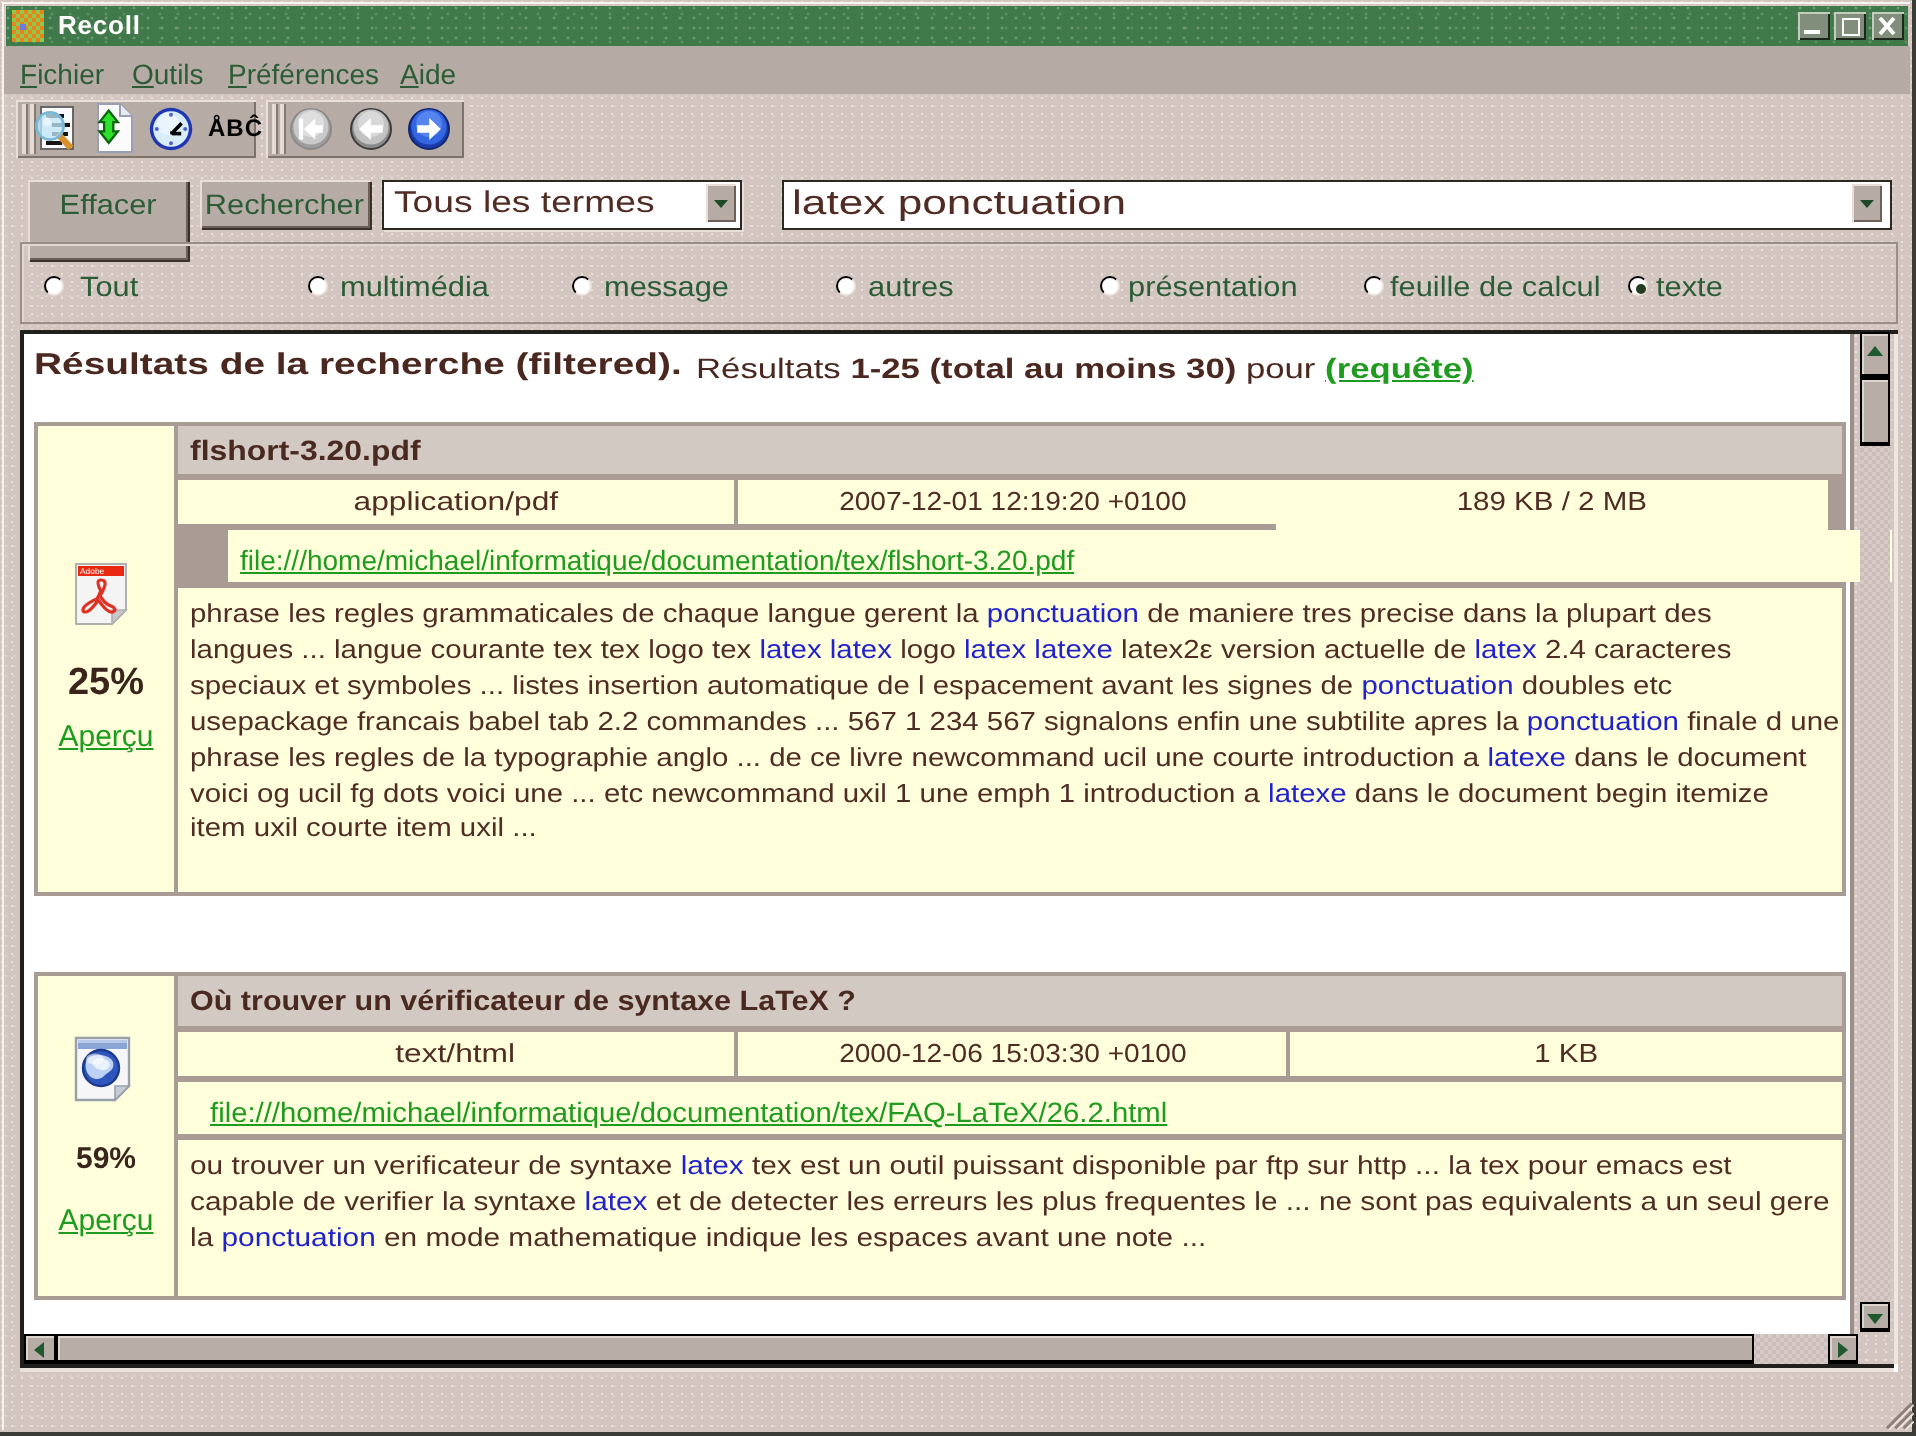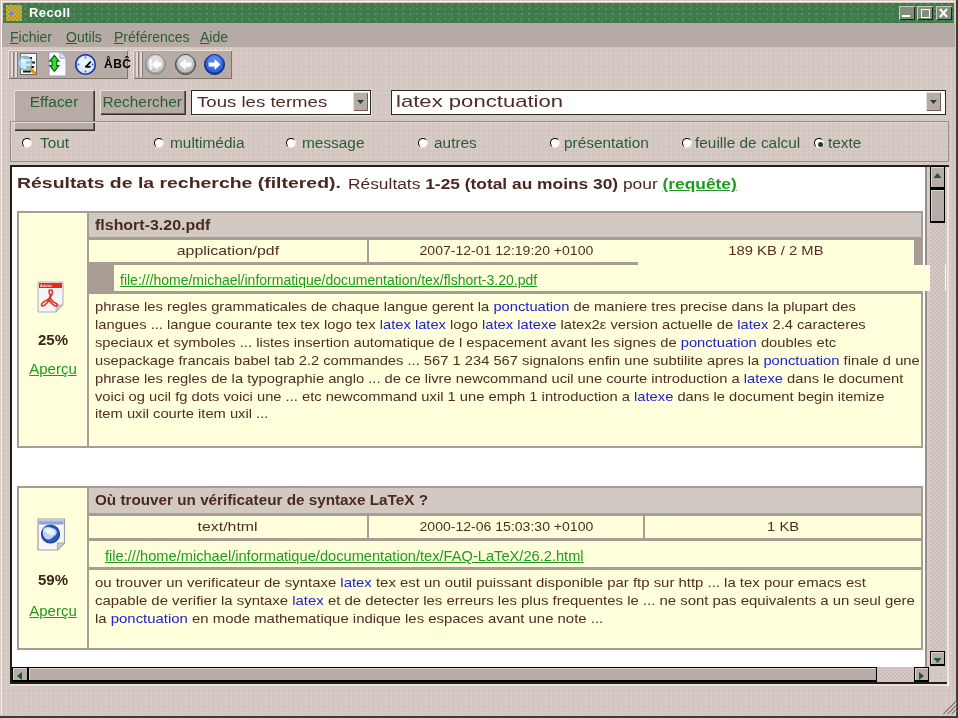--- a/index.html
+++ b/index.html
@@ -226,21 +226,21 @@
 
 <div class="abs cell" style="left:19px;top:213px;width:68px;height:233px;"></div>
 
 <svg class="abs" style="left:37px;top:281px;" width="27" height="32">
 <path d="M1 1 L26 1 L26 24 L19 31 L1 31 Z" fill="#f4f4f4" stroke="#b0b0b0" stroke-width="1"></path>
 <path d="M26 24 L19 31 L19 24 Z" fill="#c8c8c8" stroke="#b0b0b0" stroke-width="0.8"></path>
 <rect x="2" y="2" width="23" height="5" fill="#e82810"></rect>
 <text x="3" y="6.2" font-size="4.2" fill="#fff" font-family="'Liberation Sans'">Adobe</text>
 <path d="M13.5 9 C15.5 9 16 10.2 15.2 12.5 C14.8 13.7 14 15.3 13 16.9 C14.5 19.3 16.3 21.2 18.2 21.9 C20.4 22.7 21 23.8 20 24.6 C19 25.4 17.2 24.8 15.3 22.9 C14.3 21.9 13.2 20.5 12.2 19 C10.5 21.4 8.7 23.5 7.3 24.4 C5.6 25.5 4.3 25 4.5 23.7 C4.7 22.4 6.5 20.9 9.3 19.4 C10 19 10.8 18.7 11.5 18.4 C12.3 17 13 15.6 13.4 14.4 C12.2 12.1 11.6 10.2 12.3 9.4 C12.6 9.1 13 9 13.5 9 Z" fill="none" stroke="#e03222" stroke-width="1.6"></path>
 </svg>
-<div class="abs" style="left:19px;top:331px;width:68px;text-align:center;font-size:15px;font-weight:bold;color:#3a241c;">25%</div>
+<div class="abs" style="left:19px;top:331px;width:68px;text-align:center;font-size:19px;font-weight:bold;color:#3a241c;">25%</div>
 <div class="abs" style="left:19px;top:360px;width:68px;text-align:center;"><a class="glink" style="font-size:15px;">Aperçu</a></div>
 
 <div class="abs titlecell" style="left:89px;top:213px;width:832px;height:24px;line-height:24px;padding-left:6px;box-sizing:border-box;"><span style="display:inline-block;transform:scaleX(1.14);transform-origin:0 0;">flshort-3.20.pdf</span></div>
 
 <div class="mimecell" style="left:89px;top:240px;width:278px;height:22px;line-height:22px;"><span style="display:inline-block;transform:scaleX(1.22);">application/pdf</span></div>
 <div class="mimecell" style="left:369px;top:240px;width:274px;height:22px;line-height:22px;"><span style="display:inline-block;transform:scaleX(1.08);">2007-12-01 12:19:20 +0100</span></div>
 <div class="mimecell" style="left:638px;top:240px;width:276px;height:26px;line-height:22px;"><span style="display:inline-block;transform:scaleX(1.135);">189 KB / 2 MB</span></div>
 
 <div class="abs cell" style="left:89px;top:265px;width:832px;height:26px;line-height:26px;padding-top:2px;padding-left:6px;box-sizing:border-box;font-size:14px;white-space:nowrap;margin-left:25px;"><a class="glink">file:///home/michael/informatique/documentation/tex/flshort-3.20.pdf</a></div>
 

